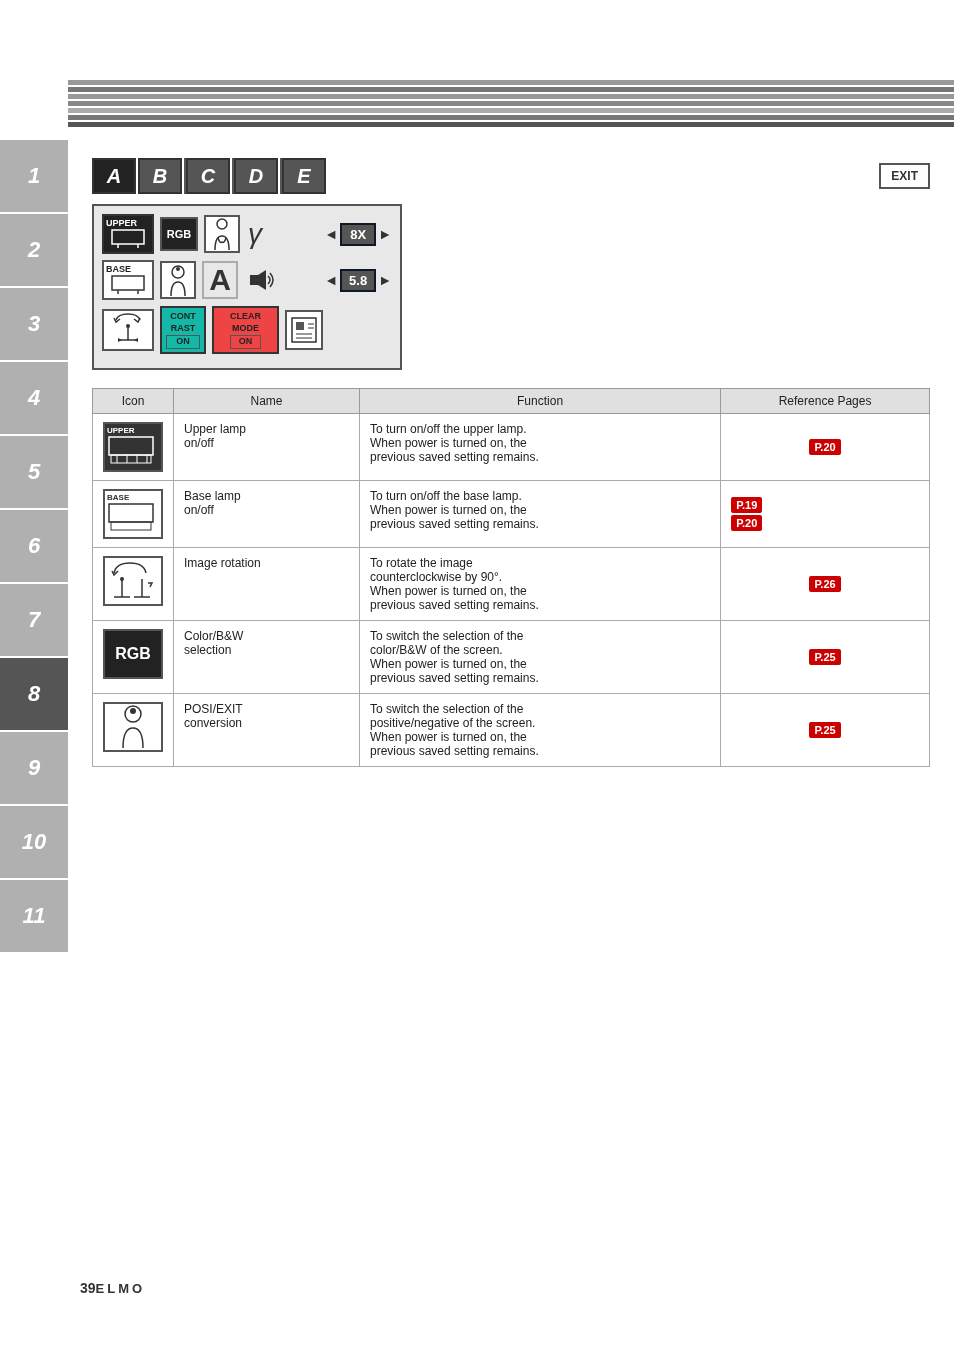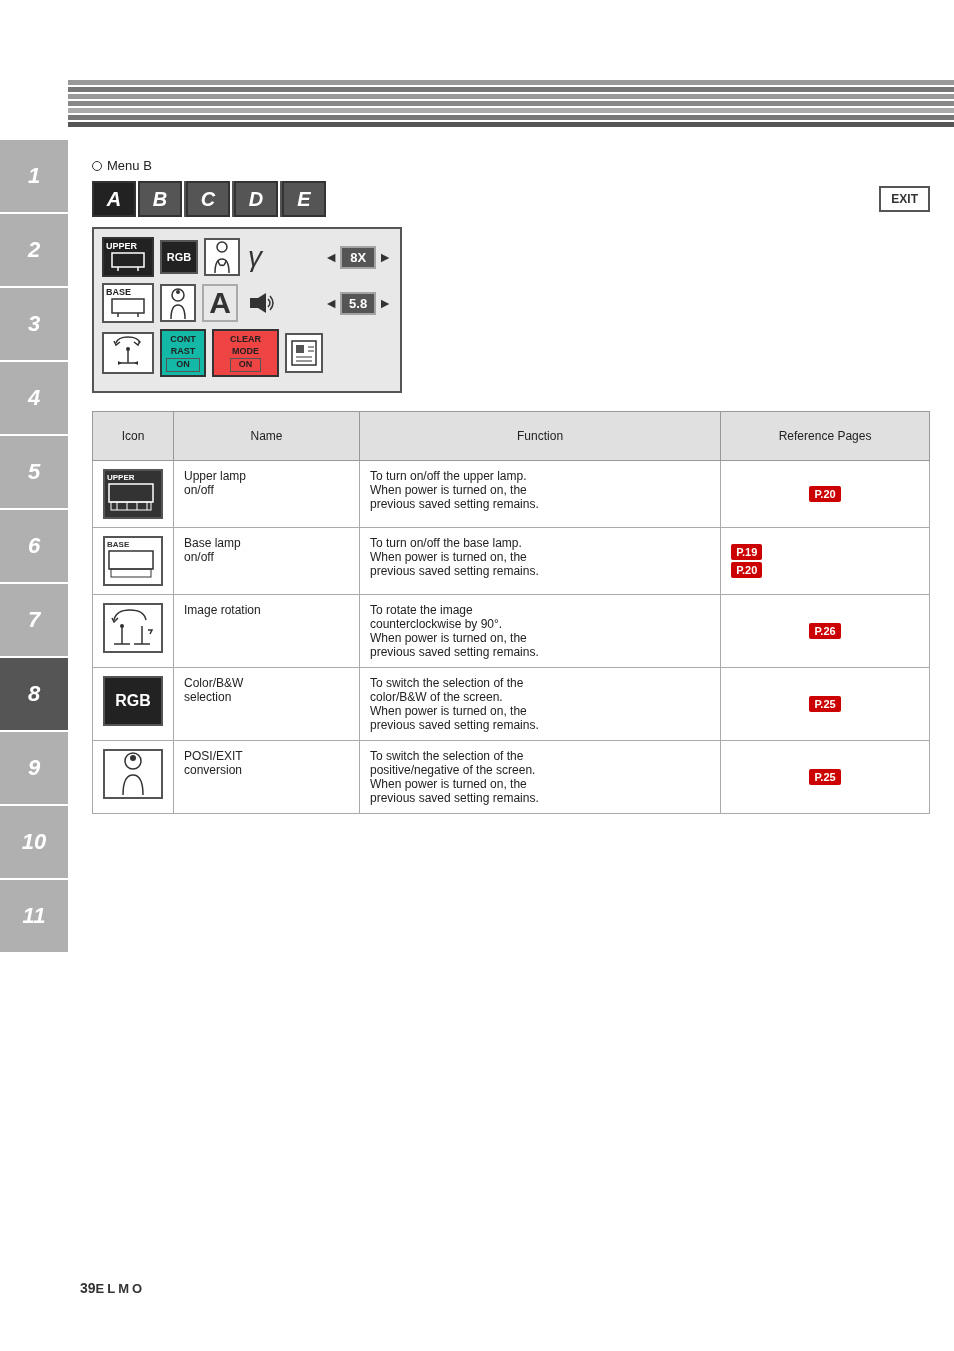--- a/index.html
+++ b/index.html
@@ -159,21 +159,21 @@
     .arrow-control {
       display: flex;
       align-items: center;
       gap: 2px;
     }
     .arrow-btn {
       font-size: 14px;
       color: #333;
     }
     .value-box {
-      border: 2px solid #a3a3a3;
+      border: 2px solid #0f172a;
       background: #555;
       color: #fff;
       padding: 2px 6px;
       font-size: 13px;
       font-weight: bold;
       min-width: 36px;
       text-align: center;
     }
 
     .rgb-box {
@@ -191,21 +191,21 @@
 
     
     .data-table {
       width: 100%;
       border-collapse: collapse;
       margin-top: 8px;
     }
     .data-table th {
       background: #e0e0e0;
       border: 1px solid #999;
-      padding: 17px 8px;
+      padding: 5px 8px;
       text-align: center;
       font-size: 12px;
       font-weight: normal;
     }
     .data-table td {
       border: 1px solid #aaa;
       padding: 8px 10px;
       font-size: 12px;
       vertical-align: top;
     }
@@ -310,24 +310,20 @@
   <div class="sidebar-tab">
       <span>10</span>
     </div>
   <div class="sidebar-tab">
       <span>11</span>
     </div>
 </div>
 
 <div class="main-content">
 
-  <div class="menu-label">
-    <span class="menu-circle"></span>
-    <span>Menu B</span>
-  </div>
 
   <div class="menu-bar">
     <div class="menu-item selected">
         <span>A</span>
       </div>
     <div class="menu-item">
         <span>B</span>
       </div>
     <div style="width:2px;height:36px;background:#555;"></div>
     <div class="menu-item">

